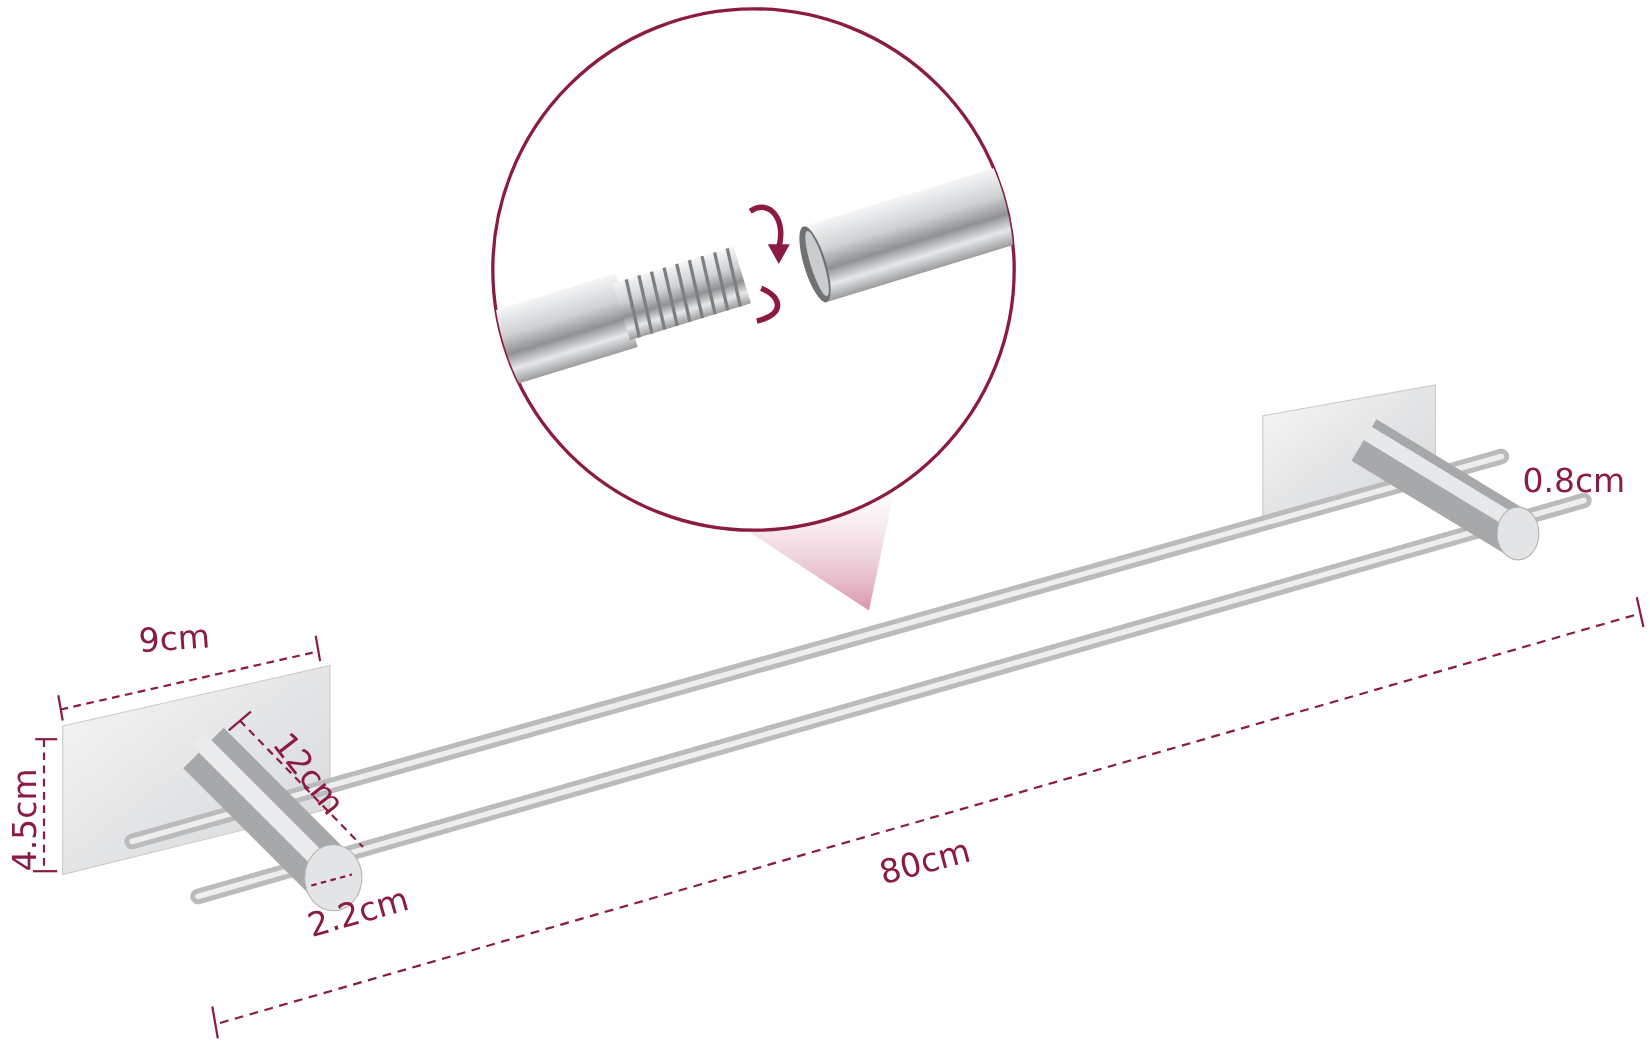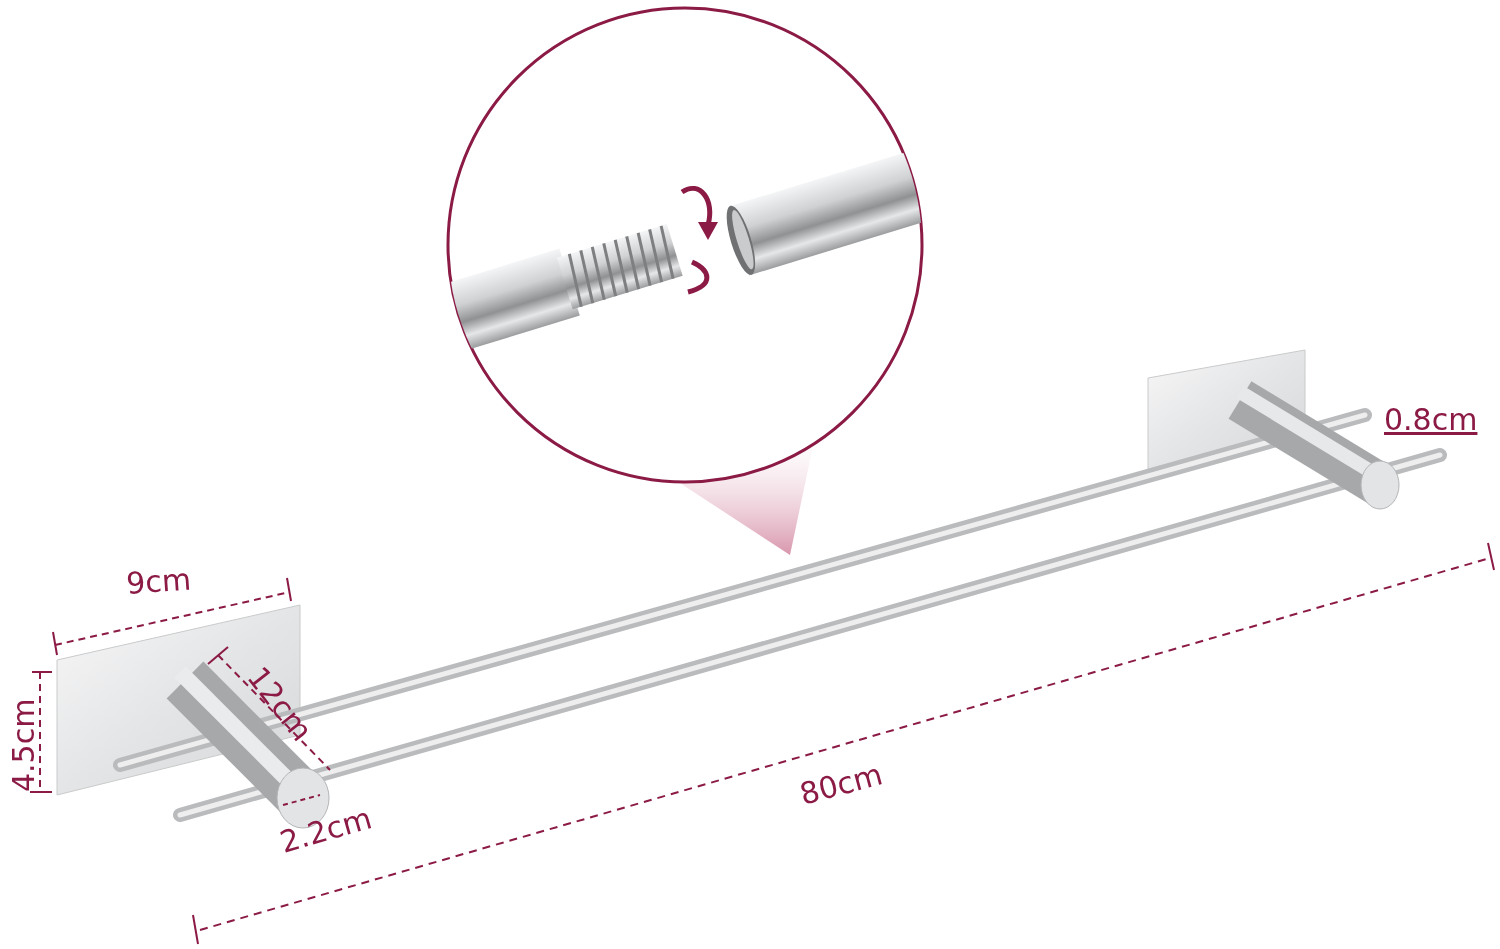--- a/index.html
+++ b/index.html
@@ -106,14 +106,14 @@
     <line x1="200" y1="930" x2="1490" y2="558" stroke-dasharray="8,6"></line>
     <line x1="193" y1="915" x2="198" y2="944"></line>
     <line x1="1488" y1="543" x2="1494" y2="570"></line>
   </g>
 </svg>
 
 <div class="lbl" style="left:125px; top:566px; transform:rotate(-4deg);">9cm</div>
 <div class="lbl" style="left:6px; top:792px; transform:rotate(-90deg);">4.5cm</div>
 <div class="lbl" style="left:268px; top:660px; transform:rotate(52deg);">12cm</div>
 <div class="lbl" style="left:276px; top:826px; transform:rotate(-16deg);">2.2cm</div>
-<div class="lbl" style="left:1384px; top:402px;text-decoration:underline;">0.8cm</div>
+<div class="lbl" style="left:1384px; top:420px;">0.8cm</div>
 <div class="lbl" style="left:796px; top:778px; transform:rotate(-15deg);">80cm</div>
 
 </body></html>

